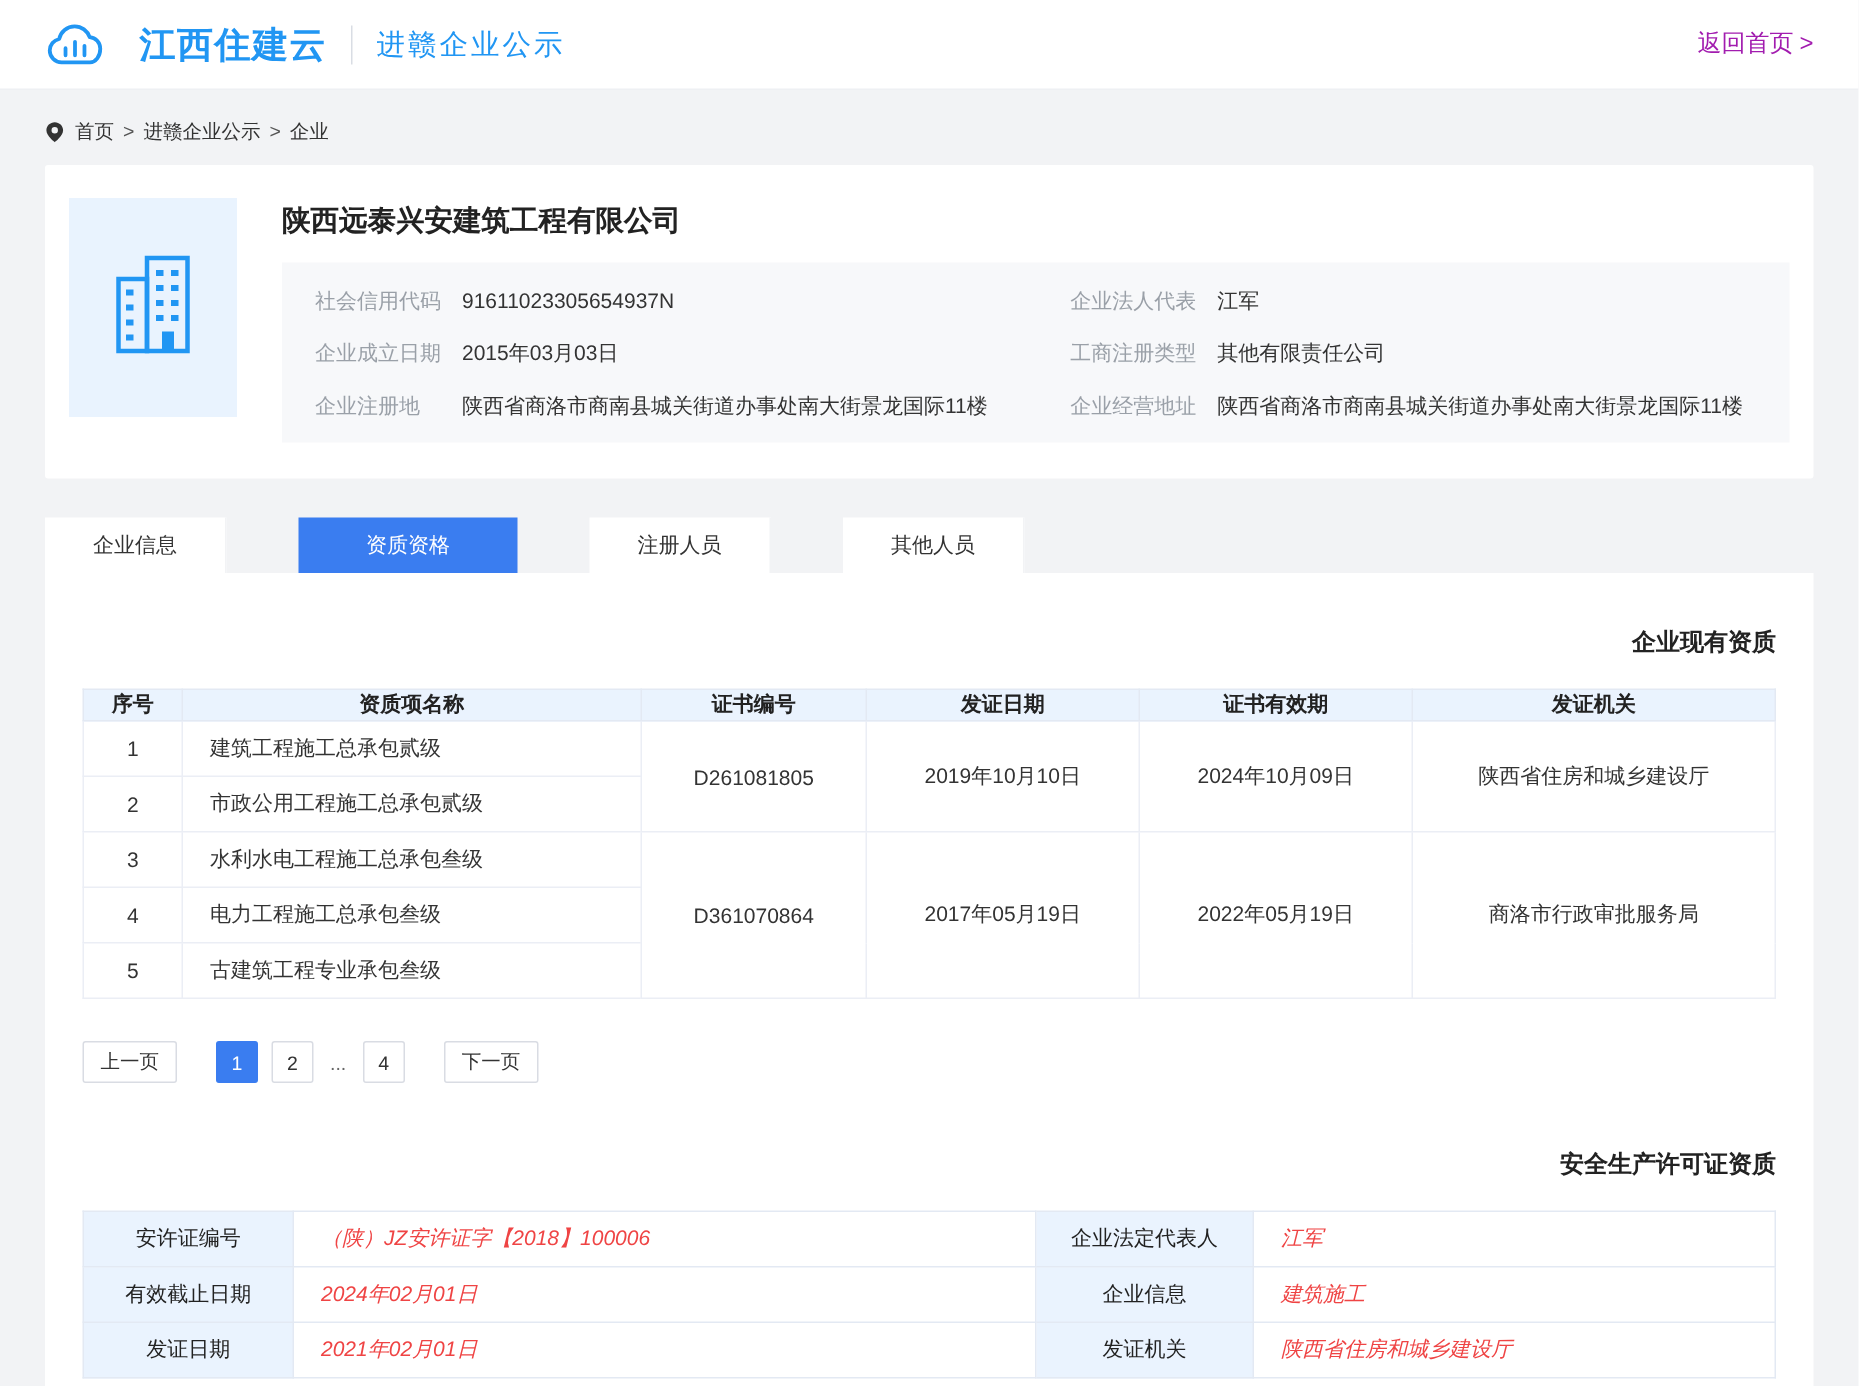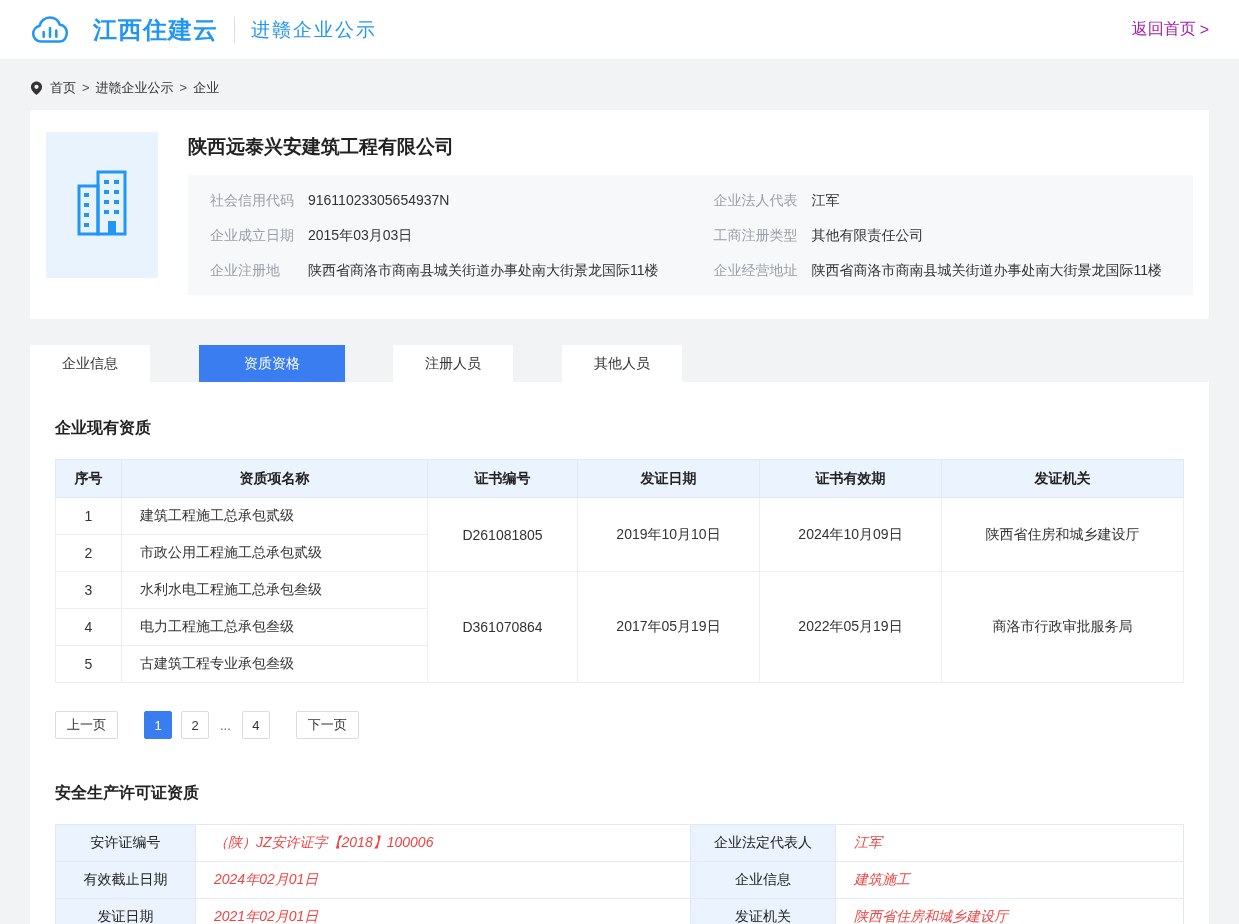--- a/index.html
+++ b/index.html
@@ -41,26 +41,26 @@
   .fvalue { color:#333; }
   
   .tabs { display:flex; margin:26px 30px 0;gap:48px; }
   .tab {
     background:#fff; height:37px; line-height:37px; padding:0 32px;
     font-size:14px; color:#333; cursor:pointer; border-right:1px solid #f2f3f5;
   }
   .tab.active { background:#3a7df0; color:#fff; padding:0 45px; border-right:none; }
   
   .content-card { background:#fff; margin:0 30px 16px; padding:24px 25px 30px; }
-  .section-title { font-size:16px; font-weight:bold; color:#222; margin:12px 0 20px; }
+  .section-title { font-size:16px; font-weight:bold; color:#222; margin:12px 0 20px;text-align:right; }
   .section-title.second { margin-top:44px; }
   
   table.qual { width:100%; border-collapse:collapse; font-size:14px; table-layout:fixed; }
   .qual th {
-    background:#eaf3fe; border:1px solid #e3e9f3; height:38px;
+    background:#eaf3fe; border:1px solid #e3e9f3; height:21px;
     font-weight:bold; color:#222; text-align:center;
   }
   .qual td { border:1px solid #ebeef5; height:37px; text-align:center; padding:4px 8px; color:#333; }
   .qual td.name { text-align:left; padding-left:18px; }
   
   .pagination { display:flex; align-items:center; gap:26px; margin:28px 0 6px; }
   .page-btn {
     min-width:28px; height:28px; padding:0 11px; border:1px solid #d9dce3; background:#fff;
     font-size:13px; color:#333; border-radius:2px; cursor:pointer;
     display:inline-flex; align-items:center; justify-content:center;

